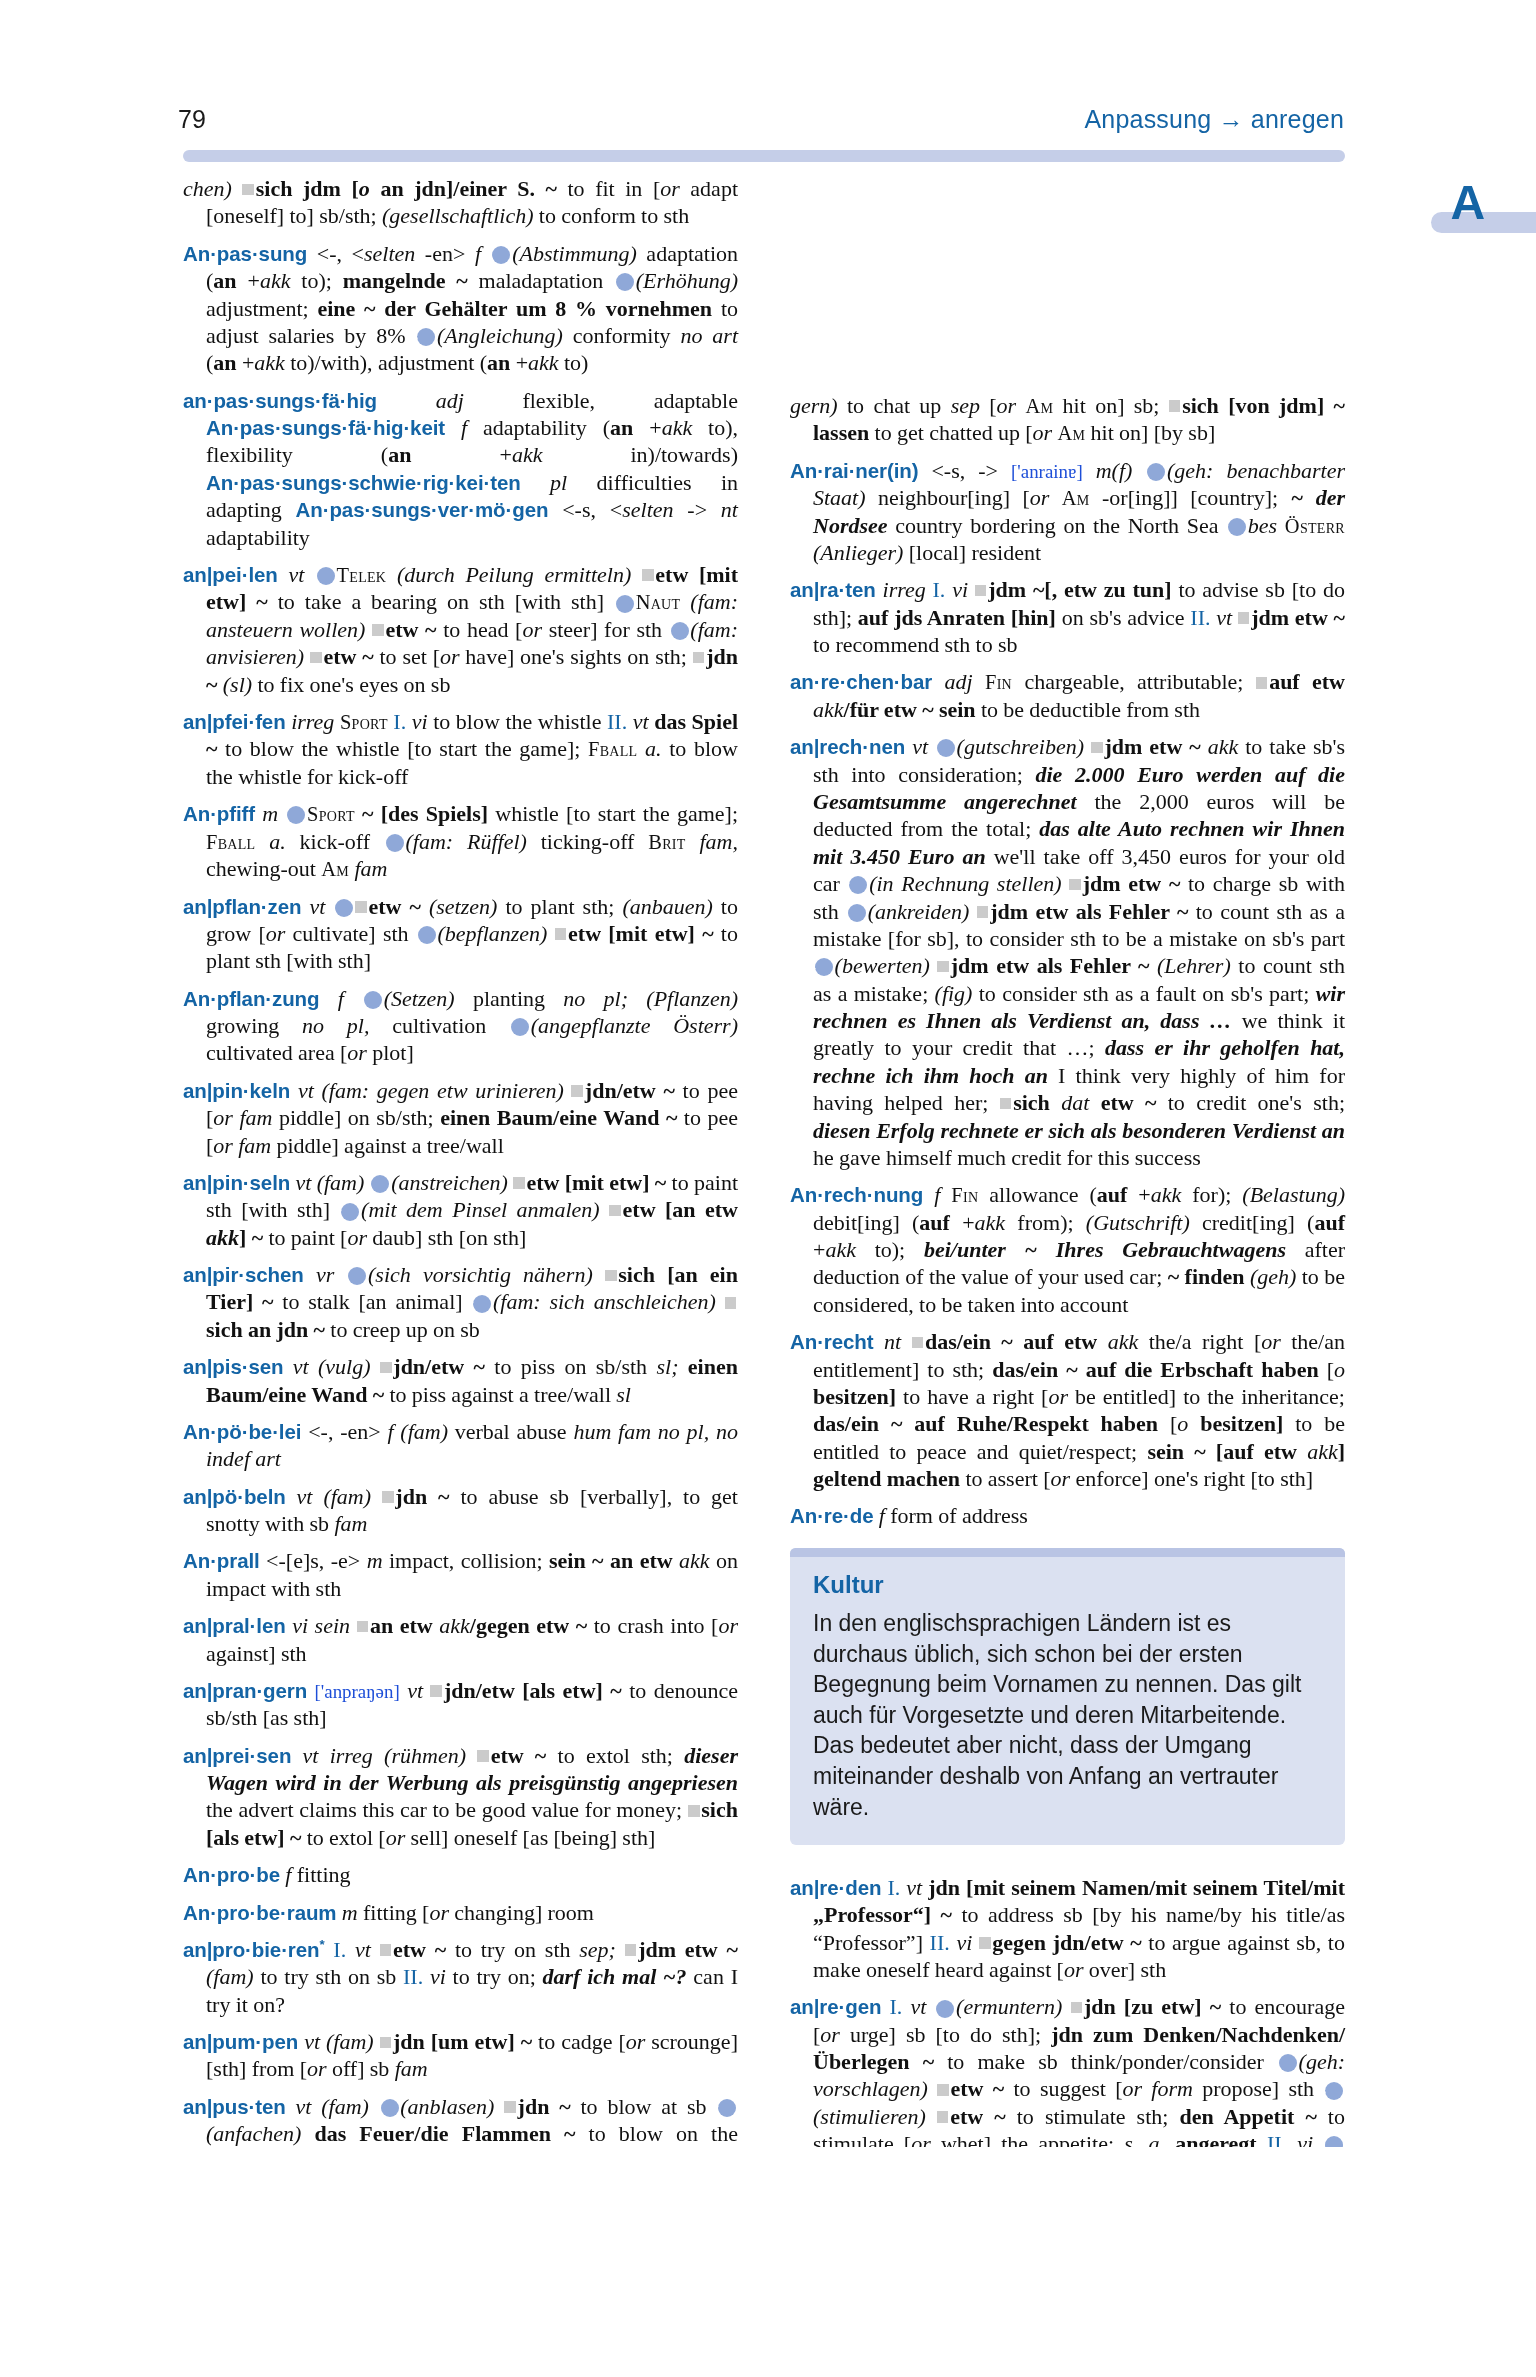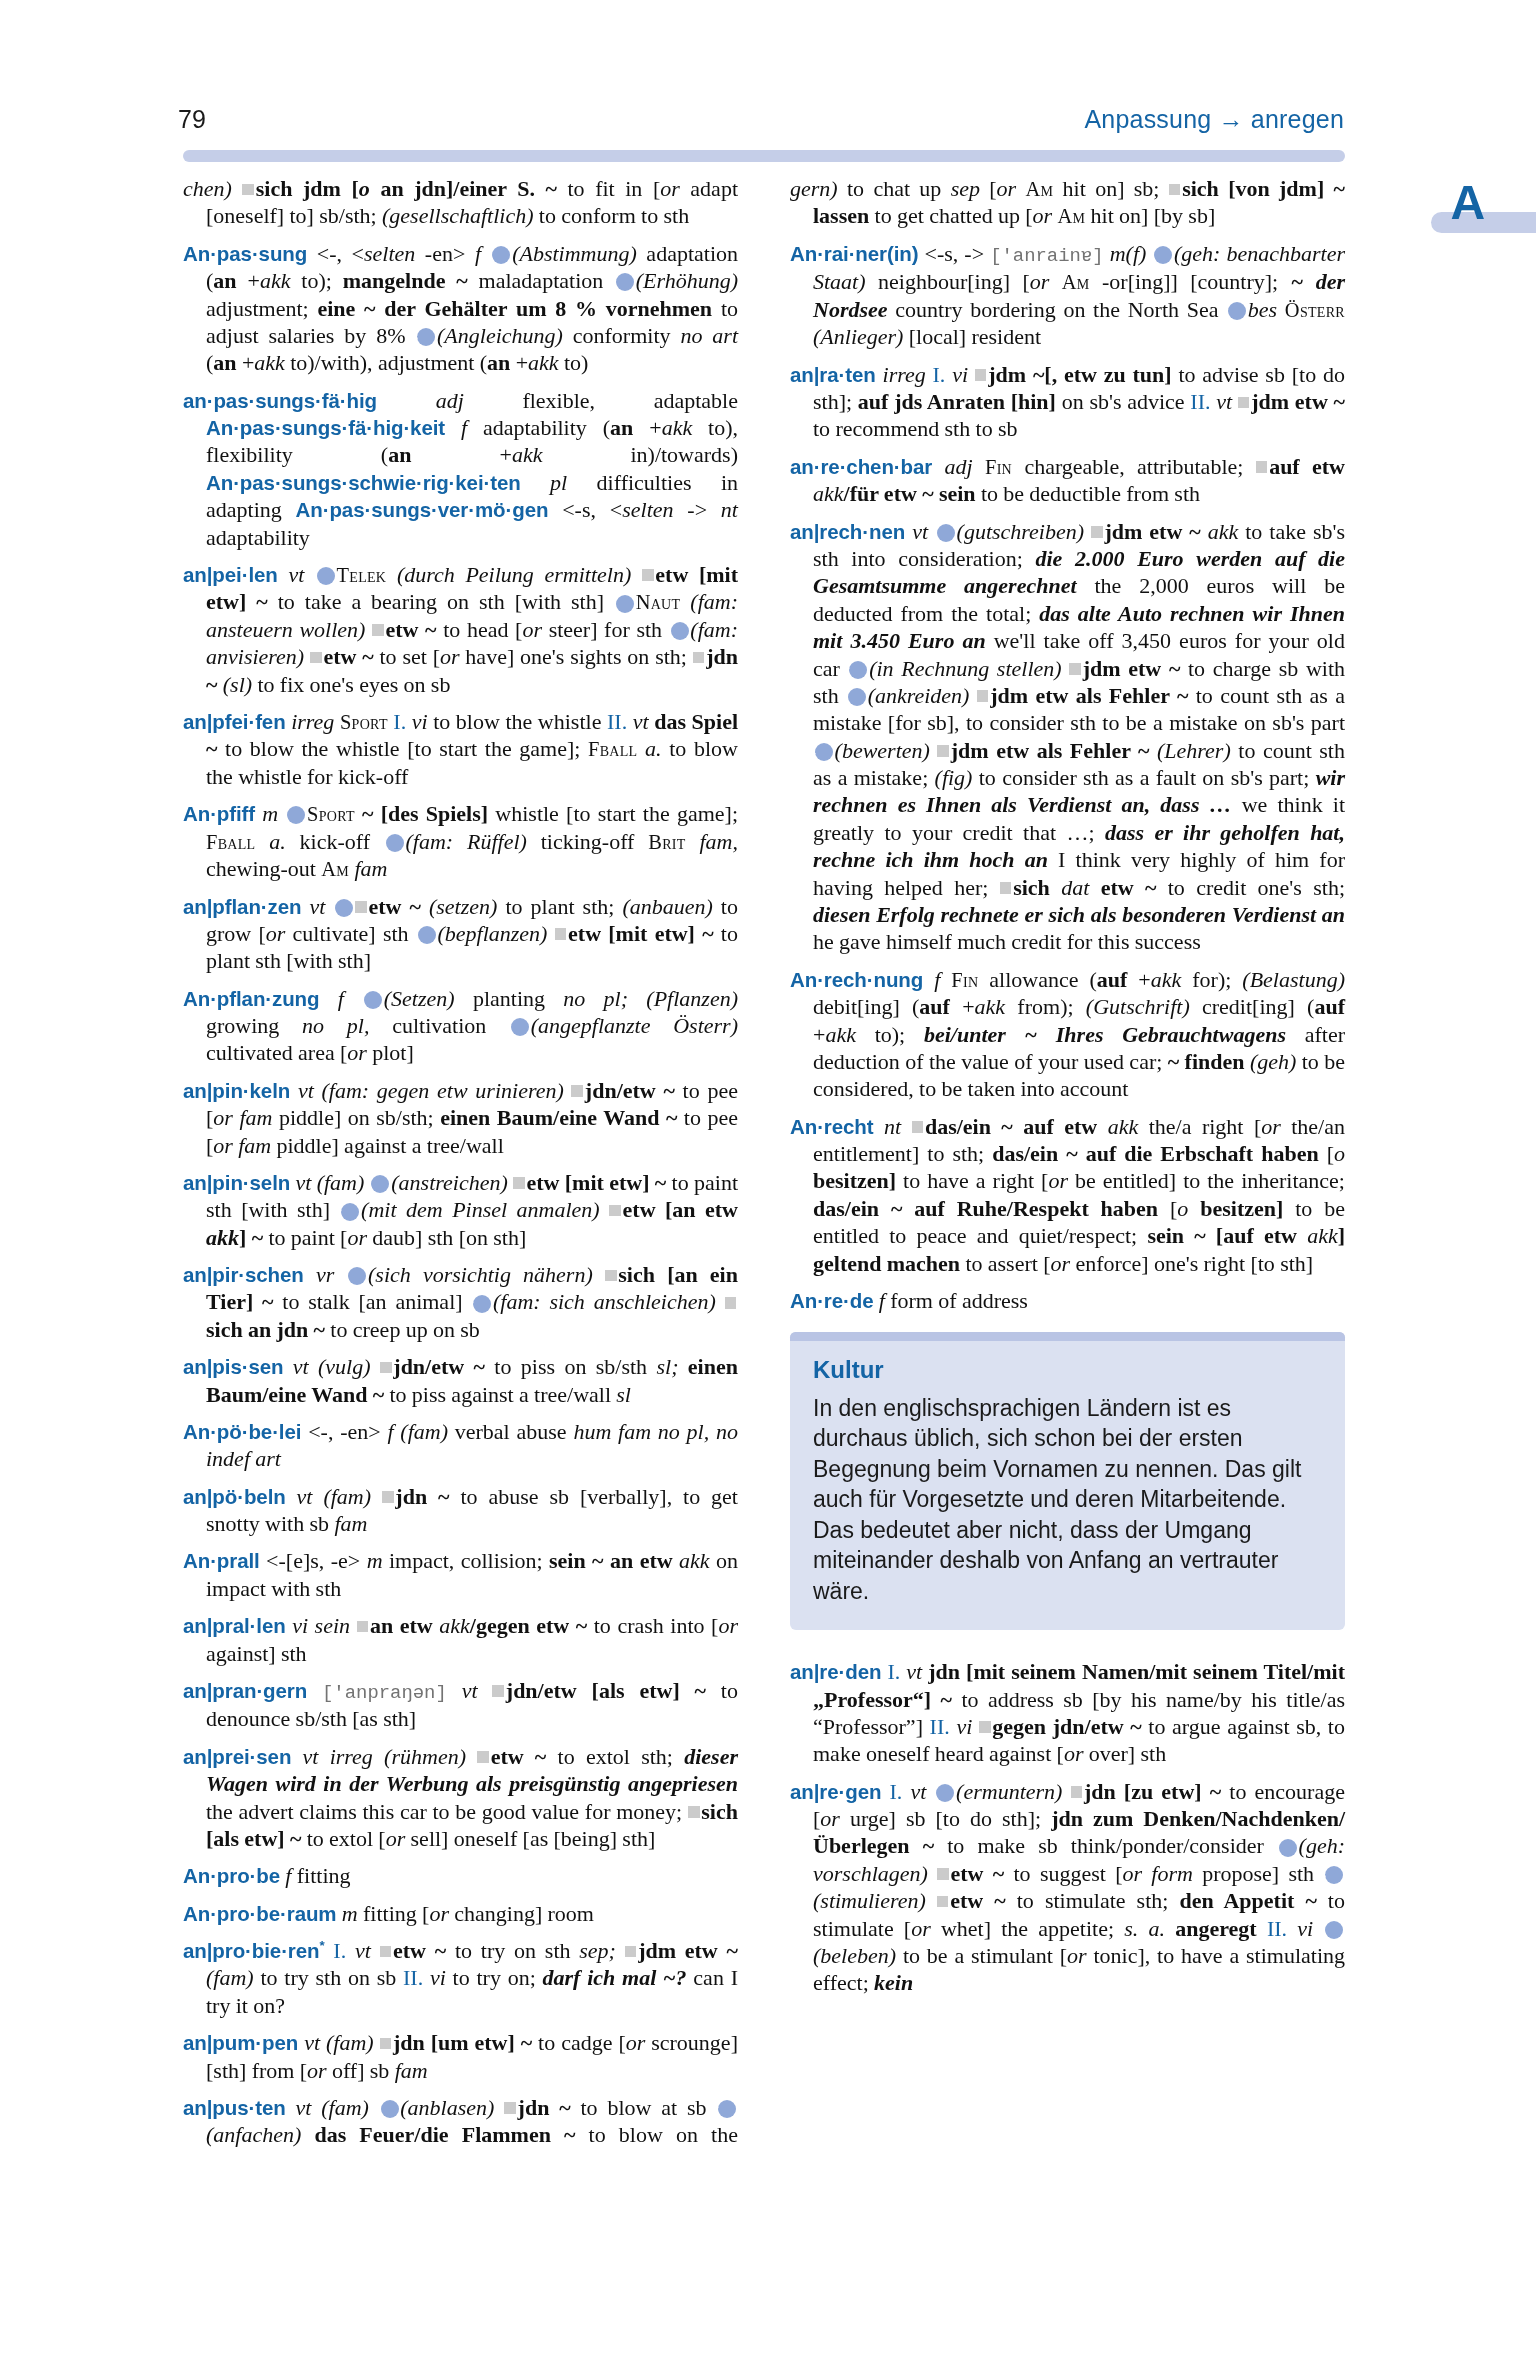--- a/index.html
+++ b/index.html
@@ -82,20 +82,21 @@
   }
 
   
   .columns {
     position: absolute;
     left: 183px;
     top: 175px;
     width: 1162px;
     display: flex;
     gap: 52px;
+    align-items: flex-end;
   }
   .col {
     width: 556px;
   }
 
   
   .entry {
     font-size: 22px;
     line-height: 1.245;
     color: #111111;
@@ -129,23 +130,23 @@
 
   
   .sc {
     font-variant: small-caps;
     font-size: 0.93em;
     letter-spacing: 0.3px;
   }
 
   
   .ipa {
-    font-family: Liberation Mono, monospace;
+    font-family: Liberation Serif, serif;
     font-size: 0.86em;
-    color: #737373;
+    color: #1d4ed8;
   }
 
   
   .rn { color: #1464a5; font-weight: normal; }
 
   
   .sense {
     display: inline-block;
     width: 18px;
     height: 18px;

